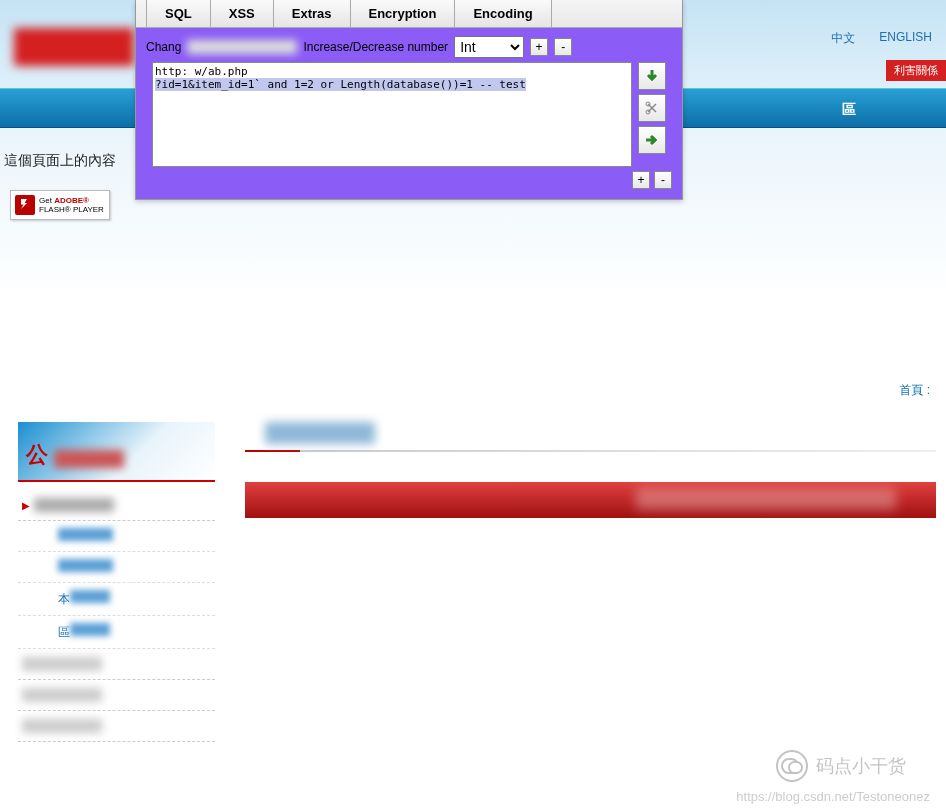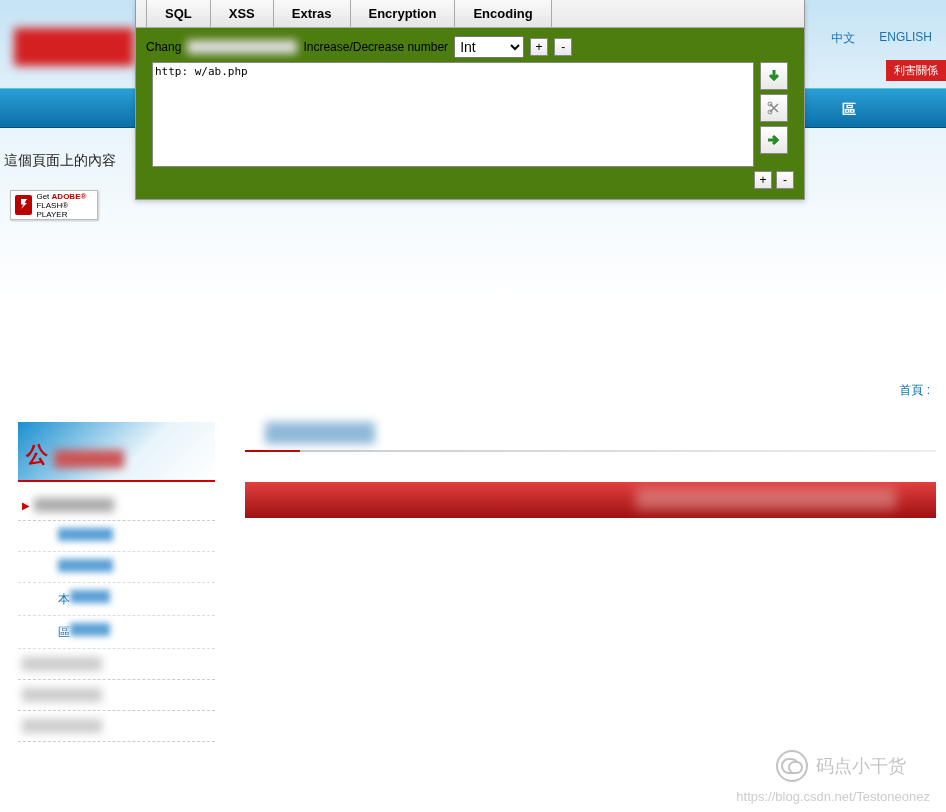--- a/index.html
+++ b/index.html
@@ -1,19 +1,19 @@
 <!DOCTYPE html>
 <html><head>
 <meta charset="utf-8">
 <style>
 * { margin: 0; padding: 0; box-sizing: border-box; }
 body { font-family: Arial, sans-serif; font-size: 12px; width: 946px; height: 812px; overflow: hidden; position: relative; background: #fff; }
 
 
-.ext-panel { position: absolute; top: 0; left: 135px; width: 670px; background: #4d7c0f; border: 1px solid #999; border-top: none; z-index: 100; padding-bottom: 10px; box-shadow: 0 2px 5px rgba(0,0,0,0.2); }
+.ext-panel { position: absolute; top: 0; left: 135px; width: 548px; background: #8b5cf6; border: 1px solid #999; border-top: none; z-index: 100; padding-bottom: 10px; box-shadow: 0 2px 5px rgba(0,0,0,0.2); }
 .ext-tabs { display: flex; background: linear-gradient(#f5f5f5,#e8e8e8); border-bottom: 1px solid #aaa; }
 .ext-tab { padding: 6px 18px; border-right: 1px solid #aaa; font-size: 13px; font-weight: bold; cursor: pointer; background: linear-gradient(#fafafa,#e5e5e5); }
 .ext-tab:first-child { border-left: 1px solid #aaa; margin-left: 10px; }
 .ext-controls { padding: 8px 22px 4px 10px; display: flex; align-items: center; gap: 6px; font-size: 12px; }
 .ext-controls .blur { filter: blur(4px); background:#ddd; width:110px; height:14px; display:inline-block; }
 .ext-select { font-size: 14px; padding: 1px; width: 70px; }
 .ext-btn-sm { width: 18px; height: 18px; border: 1px solid #888; background: linear-gradient(#fff,#e8e8e8); cursor: pointer; font-size: 12px; line-height: 14px; text-align:center; }
 .ext-body { display: flex; padding: 0 16px; gap: 6px; }
 .ext-textarea { flex: 1; height: 105px; border: 1px solid #888; font-family: monospace; font-size: 11px; padding: 2px; resize: both; background:#fff; }
 .ext-textarea .hl { background: #c0c8f0; display:inline; }
@@ -23,21 +23,21 @@
 
 
 .site-bg { position: absolute; top: 0; left: 0; right: 0; height: 300px; background: linear-gradient(#c5e3f5 0%, #e8f4fb 40%, #fff 100%); }
 .site-header-red { position: absolute; top: 28px; left: 14px; width: 120px; height: 38px; background: #d42020; filter: blur(5px); }
 .site-lang { position: absolute; top: 30px; right: 14px; display: flex; gap: 24px; font-size: 12px; }
 .site-lang a { color: #1a6fb5; text-decoration: none; }
 .site-redbadge { position: absolute; top: 60px; right: 0; background: #d42020; color: #fff; padding: 3px 8px; font-size: 11px; text-align: center; }
 .site-navbar { position: absolute; top: 88px; left: 0; right: 0; height: 40px; background: linear-gradient(#2a9fd6,#0b6fa8); border-top:1px solid #5cc; border-bottom:1px solid #06507a; }
 .site-nav-label { position:absolute; right:90px; top:12px; color:#fff; font-weight:bold; font-size:14px; }
 .site-subtext { position: absolute; top: 152px; left: 4px; font-size: 14px; font-weight: normal; color: #222; }
-.flash-badge { position: absolute; top: 190px; left: 10px; width: 88px; height: 30px; border: 1px solid #bbb; background: #fff; display:flex; align-items:center; padding:2px 4px; gap:4px; font-size:8px; box-shadow:1px 1px 2px rgba(0,0,0,0.2); }
+.flash-badge { position: absolute; top: 190px; left: 10px; width: 100px; height: 30px; border: 1px solid #bbb; background: #fff; display:flex; align-items:center; padding:2px 4px; gap:4px; font-size:8px; box-shadow:1px 1px 2px rgba(0,0,0,0.2); }
 .flash-icon { width:20px; height:20px; background:#b00; border-radius:2px; position:relative; }
 .flash-icon::after { content:''; position:absolute; left:6px; top:4px; width:6px; height:10px; background:#fff; clip-path:polygon(0 0,100% 0,60% 40%,100% 40%,0 100%,40% 55%,0 55%); }
 .flash-txt { line-height:9px; }
 .flash-txt b { color:#b00; }
 
 .site-breadcrumb { position: absolute; top: 382px; right: 16px; font-size: 12px; color: #0b6fa8; }
 
 
 .content-wrap { position: absolute; top: 410px; left: 0; right: 0; bottom: 0; display: flex; }
 .sidebar { width: 225px; padding: 12px 10px 0 18px; }
@@ -130,21 +130,21 @@
   </div>
   <div class="ext-controls">
     <span>Chang</span>
     <span class="blur"></span>
     <span>Increase/Decrease number</span>
     <select class="ext-select"><option>Int</option></select>
     <button class="ext-btn-sm">+</button>
     <button class="ext-btn-sm">-</button>
   </div>
   <div class="ext-body">
-    <div class="ext-textarea"><span>http:              w/ab.php</span><br></div>
+    <div class="ext-textarea"><span>http:              w/ab.php</span><br><span class="hl">?id=1&amp;item_id=1` and 1=2 or Length(database())=1 -- test</span></div>
     <div class="ext-side-btns">
       <button class="ext-icon-btn">
           <svg width="16" height="16">
             <path d="M8 2v8m-4-3l4 4 4-4" stroke="#2a8a2a" stroke-width="3" fill="none"></path>
             <path d="M4 9l4 4 4-4z" fill="#2a8a2a"></path>
           </svg>
         </button>
       <button class="ext-icon-btn">
           <svg width="16" height="16">
             <path d="M4 4l8 8M12 4l-8 8" stroke="#888" stroke-width="1.5"></path>

